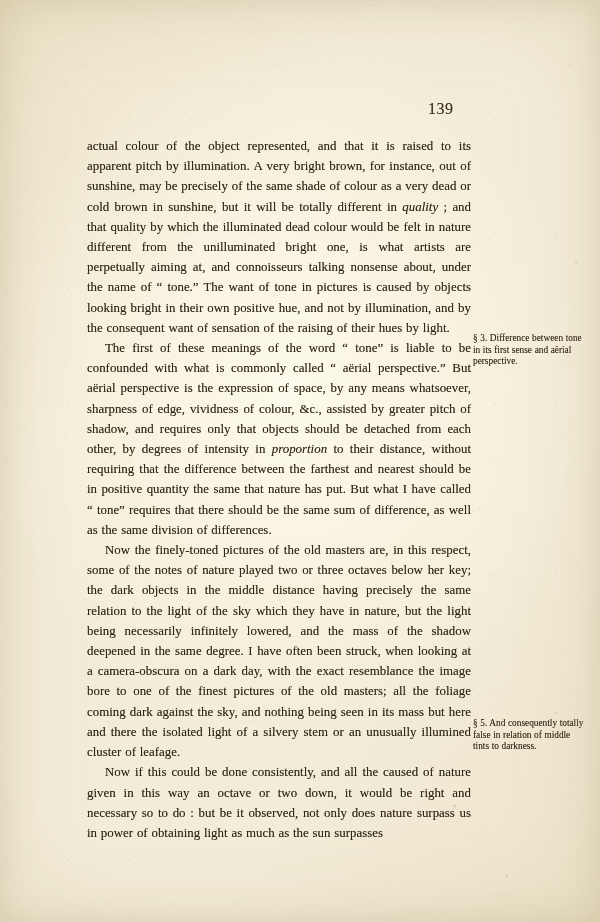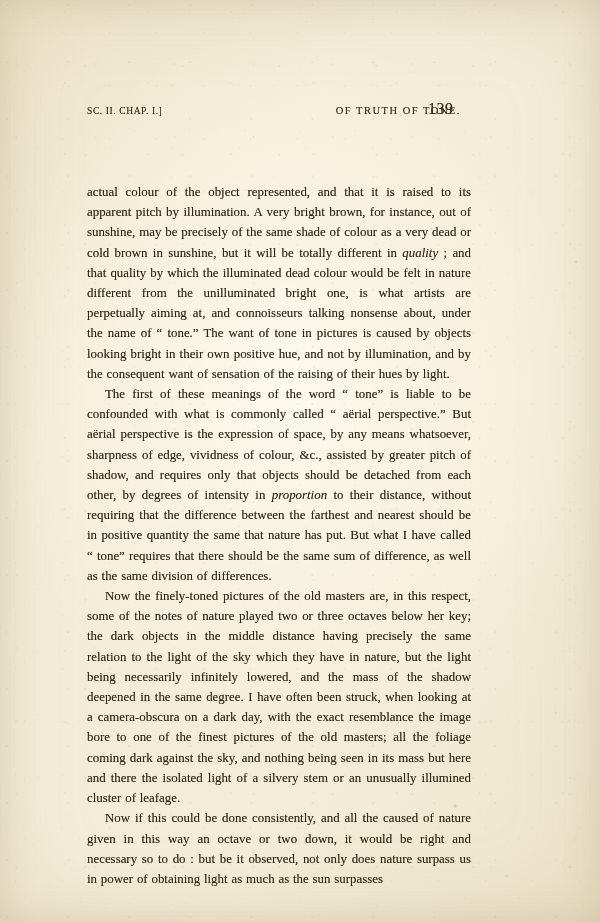--- a/index.html
+++ b/index.html
@@ -106,21 +106,20 @@
     letter-spacing: 0.5px;
     text-align: center;
   }
 
   
   .body-column {
     position: absolute;
     left: 87px;
     top: 136px;
     width: 384px;
-    margin-top: 46px;
   }
 
   .para {
     margin: 0;
     font-size: 12.9px;
     line-height: 20.2px;
     text-align: justify;
     text-indent: 18px;
     color: #2e2616;
     word-spacing: 0.6px;
@@ -169,33 +168,31 @@
 </head>
 <body>
 
 <div class="page-scan">
 
   <div class="paper-grain"></div>
   <div class="paper-foxing"></div>
 
   <div class="text-block">
 
-    <div class="running-head">
-      <span class="head-left">SC. II. CHAP. I.]</span>
-      <span class="head-center">OF TRUTH OF TONE.</span>
-    </div>
 
     <div class="head-page-number">139</div>
 
     <div class="body-column">
       <p class="para first">actual colour of the object represented, and that it is raised to its apparent pitch by illumination.  A very bright brown, for instance, out of sunshine, may be precisely of the same shade of colour as a very dead or cold brown in sunshine, but it will be totally different in <i>quality</i> ; and that quality by which the illuminated dead colour would be felt in nature different from the unilluminated bright one, is what artists are perpetually aiming at, and connoisseurs talking nonsense about, under the name of “ tone.”  The want of tone in pictures is caused by objects looking bright in their own positive hue, and not by illumination, and by the consequent want of sensation of the raising of their hues by light.</p>
       <p class="para">The first of these meanings of the word “ tone” is liable to be confounded with what is commonly called “ aërial perspective.” But aërial perspective is the expression of space, by any means whatsoever, sharpness of edge, vividness of colour, &amp;c., assisted by greater pitch of shadow, and requires only that objects should be detached from each other, by degrees of intensity in <i>proportion</i> to their distance, without requiring that the difference between the farthest and nearest should be in positive quantity the same that nature has put.  But what I have called “ tone” requires that there should be the same sum of difference, as well as the same division of differences.</p>
       <p class="para">Now the finely-toned pictures of the old masters are, in this respect, some of the notes of nature played two or three octaves below her key; the dark objects in the middle distance having precisely the same relation to the light of the sky which they have in nature, but the light being necessarily infinitely lowered, and the mass of the shadow deepened in the same degree.  I have often been struck, when looking at a camera-obscura on a dark day, with the exact resemblance the image bore to one of the finest pictures of the old masters; all the foliage coming dark against the sky, and nothing being seen in its mass but here and there the isolated light of a silvery stem or an unusually illumined cluster of leafage.</p>
       <p class="para">Now if this could be done consistently, and all the caused of nature given in this way an octave or two down, it would be right and necessary so to do : but be it observed, not only does nature surpass us in power of obtaining light as much as the sun surpasses</p>
     </div>
 
+    <div class="margin-note note-1">§ 3. Difference between tone in its first sense and aërial perspective.</div>
 
 
+    <div class="margin-note note-3">§ 5. And consequently totally false in relation of middle tints to darkness.</div>
 
   </div>
 
   <div class="edge-shade"></div>
 </div>
 
 </body></html>

